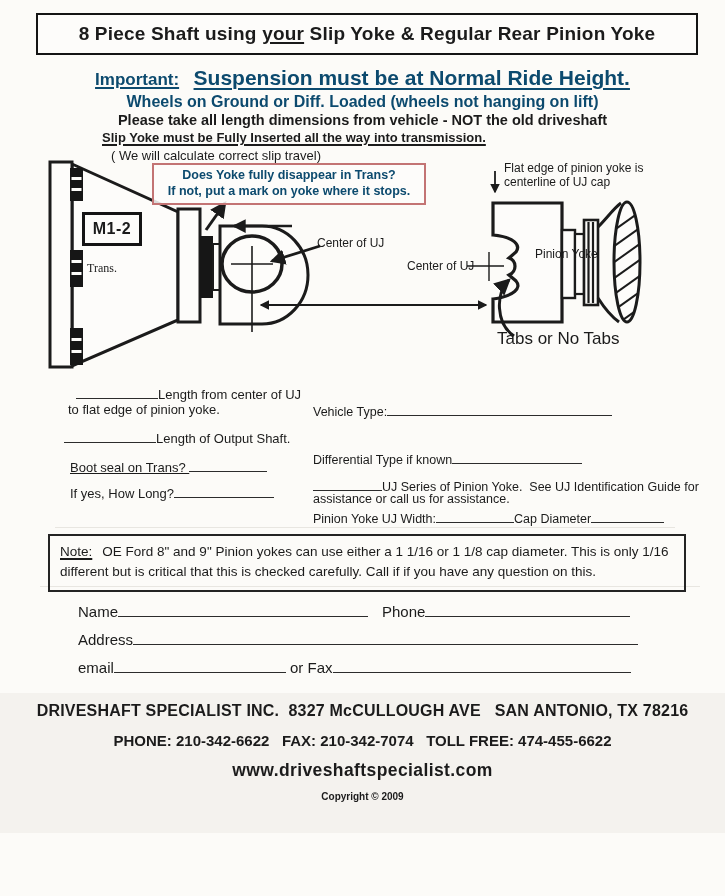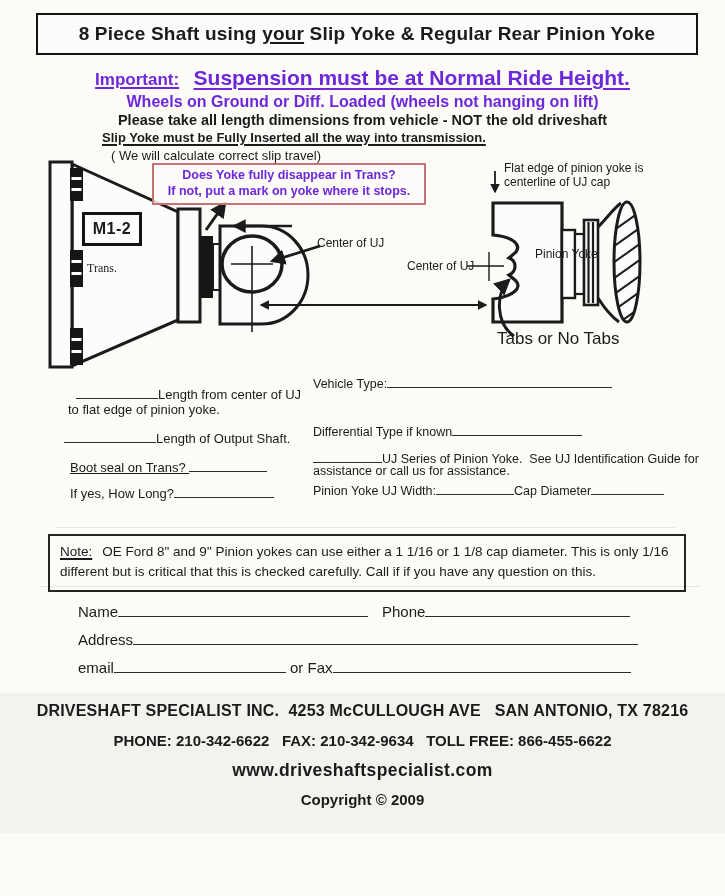--- a/index.html
+++ b/index.html
@@ -4,21 +4,21 @@
 <style>
   html,body{margin:0;padding:0;}
   .page{
     position:relative;width:725px;height:896px;overflow:hidden;
     background:#fcfbf8;color:#1b1b1b;
     font-family:"Liberation Sans","DejaVu Sans",sans-serif;
   }
   .abs{position:absolute;}
   .pre{white-space:pre;}
   .center{left:0;width:725px;text-align:center;}
-  .red{color:#6d28d9;}
+  .red{color:#0c4a6e;}
   .b{font-weight:bold;}
   .u{text-decoration:underline;text-decoration-thickness:1.5px;text-underline-offset:2px;}
   .u2{text-decoration:underline;text-decoration-thickness:2px;text-underline-offset:3px;}
 
   .title-box{
     left:36px;top:13px;width:658px;height:38px;
     border:2.5px solid #141414;background:#fdfcfa;
     display:flex;align-items:center;justify-content:center;
     font-size:19px;font-weight:bold;letter-spacing:.2px;
   }
@@ -41,38 +41,38 @@
   .m12-box{
     left:82px;top:212px;width:54px;height:28px;
     border:3px solid #141414;background:#fdfcfa;
     display:flex;align-items:center;justify-content:center;
     font-size:16px;font-weight:bold;letter-spacing:.5px;
   }
   .dlabel{font-size:12px;}
   .flat-edge{left:504px;top:161px;line-height:1.2;}
 
   .fl{font-size:13px;}
-  .fr{font-size:12.5px;}
+  .fr{font-size:12.5px;margin-top:28px;}
   .bl{display:inline-block;border-bottom:1.6px solid #2c2c2c;height:12px;vertical-align:baseline;}
 
   .note-box{
     left:48px;top:534px;width:614px;
     border:2px solid #242424;background:transparent;
     padding:6px 10px 7px 10px;font-size:13.5px;line-height:1.5;
   }
   .note-text{margin-left:10px;}
 
   .contact{font-size:15px;}
   .cbl{display:inline-block;border-bottom:1.7px solid #2c2c2c;height:14px;vertical-align:baseline;}
 
   .ft-band{left:0;top:693px;width:725px;height:140px;background:rgba(150,143,125,0.08);}
   .ft1{top:702px;font-size:16px;font-weight:bold;letter-spacing:.2px;}
   .ft2{top:732px;font-size:15px;font-weight:bold;}
   .ft3{top:760px;font-size:17.5px;font-weight:bold;letter-spacing:.4px;}
-  .ft4{top:791px;font-size:15px;font-weight:bold;}
+  .ft4{top:791px;font-size:10px;font-weight:bold;}
 
   .smudge{background:rgba(140,135,120,0.35);height:1px;}
 </style>
 </head>
 <body>
 
 <div class="page">
 
   <div class="abs title-box">
     <span class="pre">8 Piece Shaft using </span>
@@ -194,18 +194,18 @@
 
   <div class="abs note-box">
     <span class="u">Note:</span><span class="note-text">OE Ford 8" and 9" Pinion yokes can use either a 1 1/16 or 1 1/8 cap diameter.  This is only 1/16 different but is critical that this is checked carefully.  Call if if you have any question on this.</span>
   </div>
 
   <div class="abs contact pre" style="left:78px;top:602px;"><span>Name</span><span class="cbl" style="width:250px;"></span><span style="display:inline-block;width:14px;"></span><span>Phone</span><span class="cbl" style="width:205px;"></span></div>
   <div class="abs contact pre" style="left:78px;top:630px;"><span>Address</span><span class="cbl" style="width:505px;"></span></div>
   <div class="abs contact pre" style="left:78px;top:658px;"><span>email</span><span class="cbl" style="width:172px;"></span><span> or Fax</span><span class="cbl" style="width:298px;"></span></div>
 
   <div class="abs ft-band"></div>
-  <div class="abs center ft1 pre">DRIVESHAFT SPECIALIST INC.  4253 McCULLOUGH AVE   SAN ANTONIO, TX 78216</div>
-  <div class="abs center ft2 pre">PHONE: 210-342-6622   FAX: 210-342-9634   TOLL FREE: 866-455-6622</div>
+  <div class="abs center ft1 pre">DRIVESHAFT SPECIALIST INC.  8327 McCULLOUGH AVE   SAN ANTONIO, TX 78216</div>
+  <div class="abs center ft2 pre">PHONE: 210-342-6622   FAX: 210-342-7074   TOLL FREE: 474-455-6622</div>
   <div class="abs center ft3">www.driveshaftspecialist.com</div>
   <div class="abs center ft4">Copyright © 2009</div>
 
 </div>
 
 </body></html>

